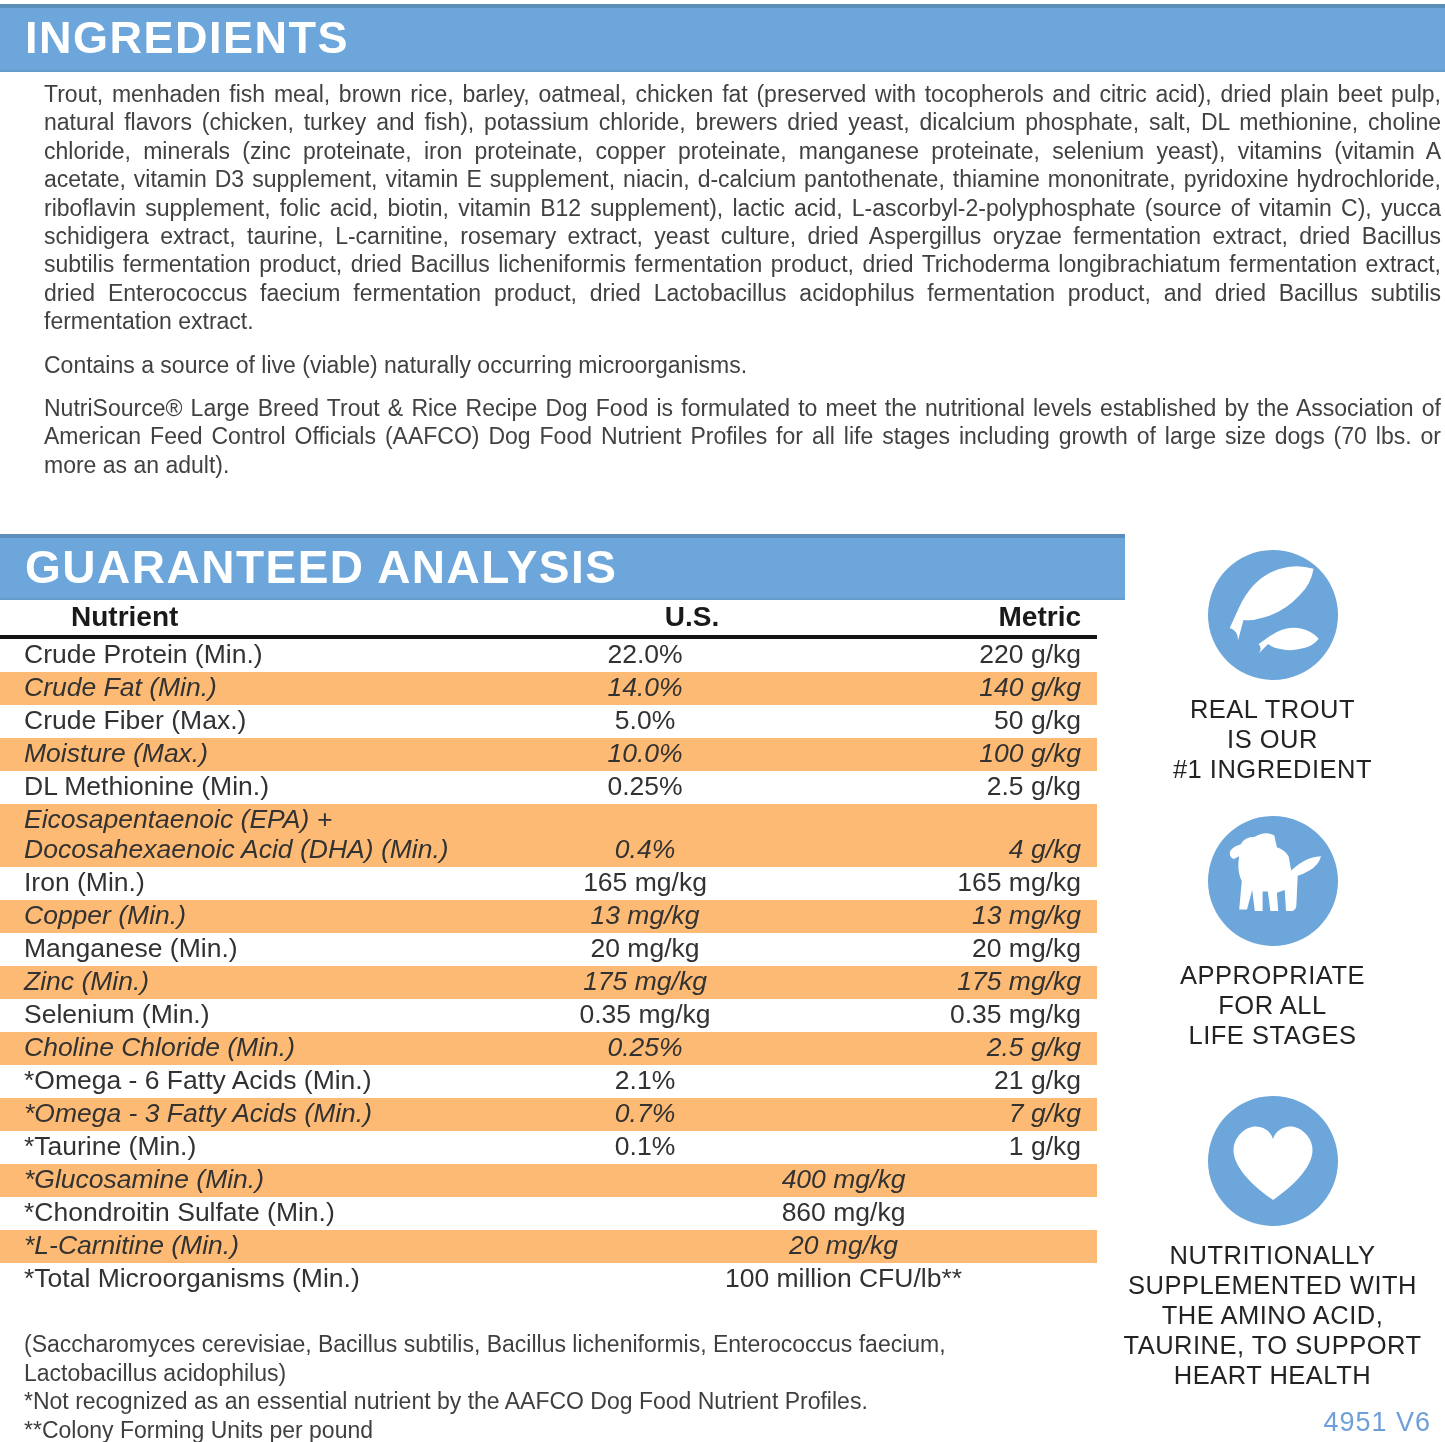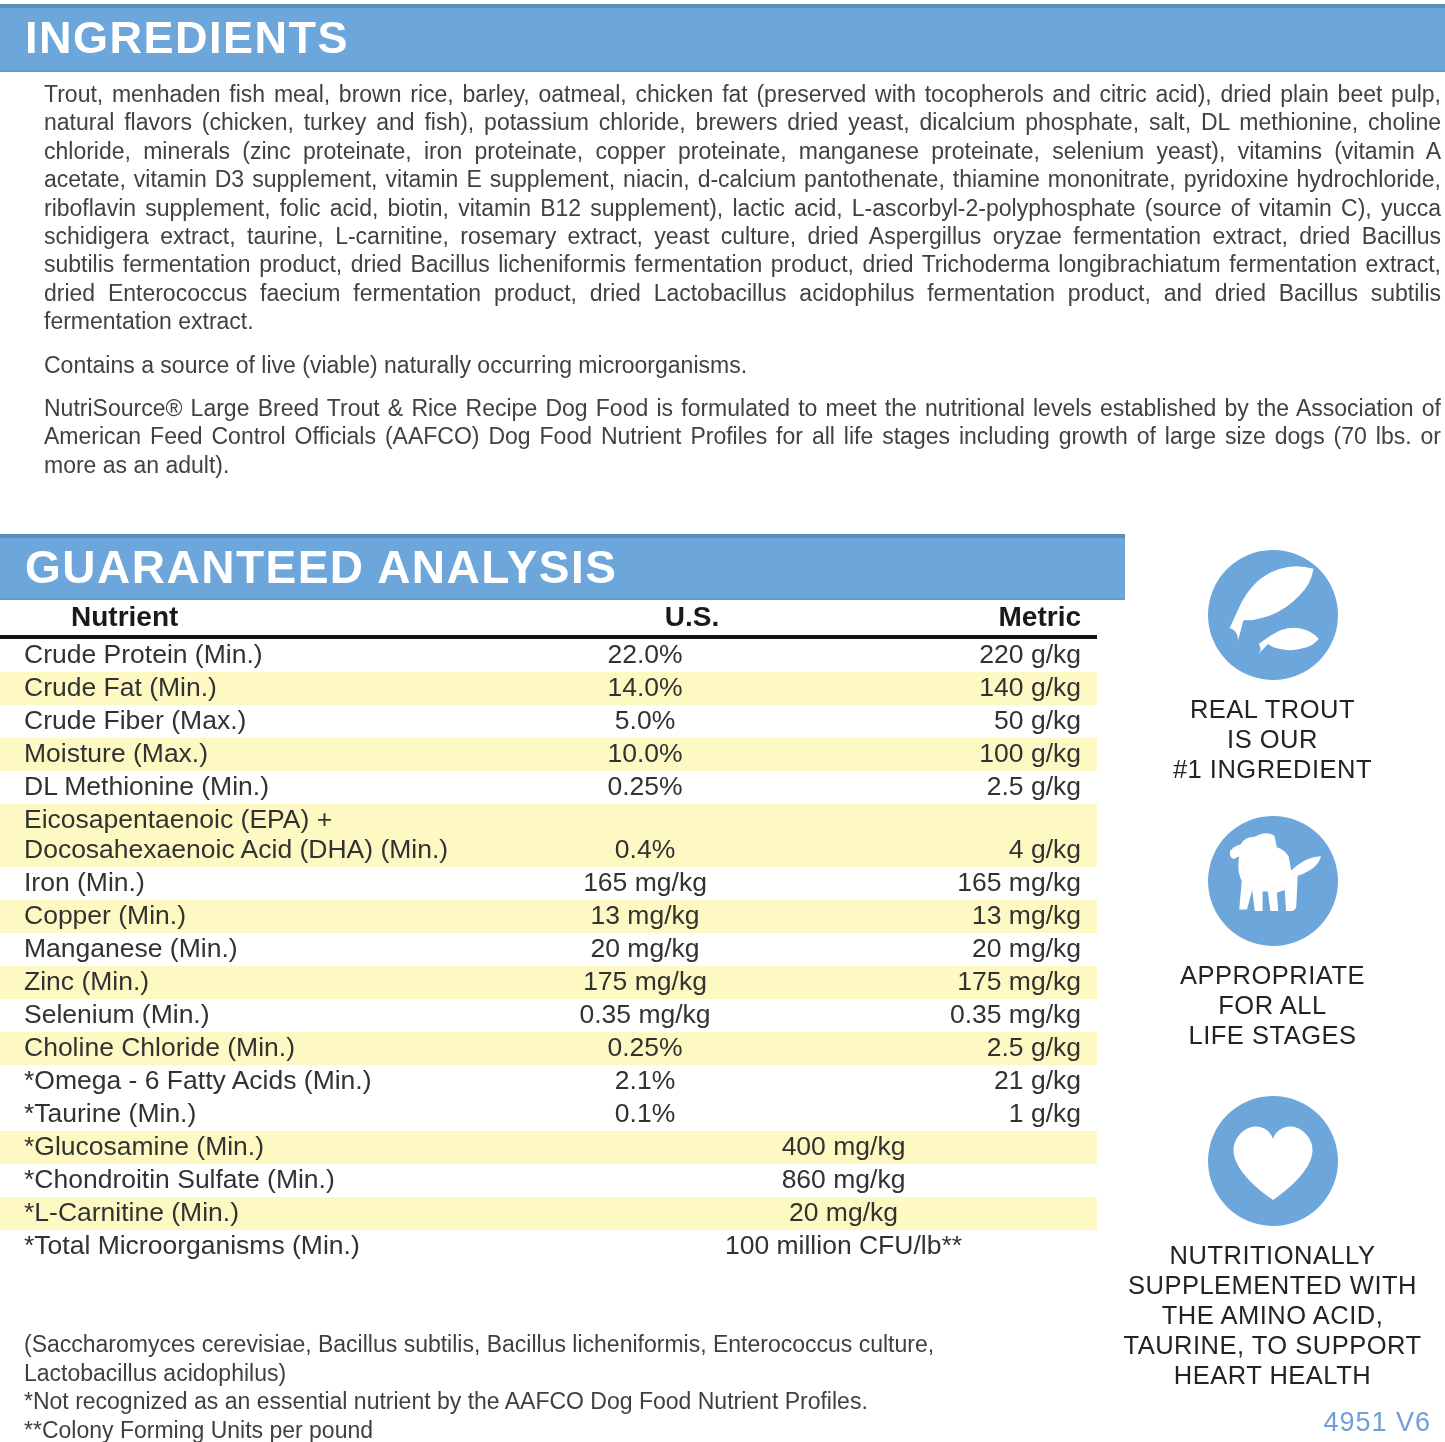--- a/index.html
+++ b/index.html
@@ -18,21 +18,21 @@
   .ingredients-bar{margin-top:4px;height:68px;font-size:45px;}
   .ga-bar{position:absolute;left:0;top:534px;width:1100px;height:66px;font-size:46px;}
   
   .copy{padding:0 24px;width:1397px;}
   .copy p{margin:0 0 15px 0;font-size:23px;line-height:28.4px;color:#414141;}
   .copy p.justified{text-align:justify;}
   .copy{margin-top:8px;max-height:440px;overflow:hidden;padding-left:44px;}
   
   .ga-table{position:absolute;left:0;top:602px;width:1097px;}
   .ga-row{display:flex;align-items:flex-end;min-height:33px;padding-bottom:3px;box-sizing:border-box;}
-  .ga-row.gray{background:#fef9c3;}
+  .ga-row.gray{background:#fdba74;font-style:italic;}
   .ga-head{font-weight:bold;border-bottom:4px solid #131313;min-height:36px;font-size:28px;padding-left:47px;}
   .cell{font-size:26.5px;line-height:30px;color:#323232;}
   .cell.label{flex:0 0 456px;padding-left:24px;white-space:pre-line;}
   .cell.us{flex:0 0 330px;text-align:center;}
   .cell.metric{flex:1 1 auto;text-align:right;padding-right:16px;}
   .cell.combined{flex:1 1 auto;text-align:center;text-indent:110px;}
   .ga-head .cell{font-size:28px;font-weight:bold;color:#1a1a1a;}
   
   .footnotes{position:absolute;left:24px;top:1330px;width:1080px;}
   .footnotes div{font-size:23px;line-height:28.5px;color:#3f3f3f;}
@@ -149,20 +149,26 @@
     <div class="cell us">0.25%</div>
     <div class="cell metric">2.5 g/kg</div>
 
   </div>
       <div class="ga-row">
     <div class="cell label">*Omega - 6 Fatty Acids (Min.)</div>
     <div class="cell us">2.1%</div>
     <div class="cell metric">21 g/kg</div>
 
   </div>
+      <div class="ga-row gray">
+    <div class="cell label">*Omega - 3 Fatty Acids (Min.)</div>
+    <div class="cell us">0.7%</div>
+    <div class="cell metric">7 g/kg</div>
+
+  </div>
       <div class="ga-row">
     <div class="cell label">*Taurine (Min.)</div>
     <div class="cell us">0.1%</div>
     <div class="cell metric">1 g/kg</div>
 
   </div>
       <div class="ga-row gray">
     <div class="cell label">*Glucosamine (Min.)</div>
 
     <div class="cell combined">400 mg/kg</div>
@@ -179,21 +185,21 @@
   </div>
       <div class="ga-row">
     <div class="cell label">*Total Microorganisms (Min.)</div>
 
     <div class="cell combined">100 million CFU/lb**</div>
   </div>
     </div>
 </div>
 
 <div class="footnotes">
-  <div>(Saccharomyces cerevisiae, Bacillus subtilis, Bacillus licheniformis, Enterococcus culture,</div>
+  <div>(Saccharomyces cerevisiae, Bacillus subtilis, Bacillus licheniformis, Enterococcus faecium,</div>
   <div>Lactobacillus acidophilus)</div>
   <div>*Not recognized as an essential nutrient by the AAFCO Dog Food Nutrient Profiles.</div>
   <div>**Colony Forming Units per pound</div>
 </div>
 
 <div class="badge badge1">
   <div class="badge-circle">
     <svg viewBox="0 0 100 100">
       <g fill="#ffffff">
         <g transform="translate(50 36) rotate(-30) scale(1.02) translate(-50 -46)">

